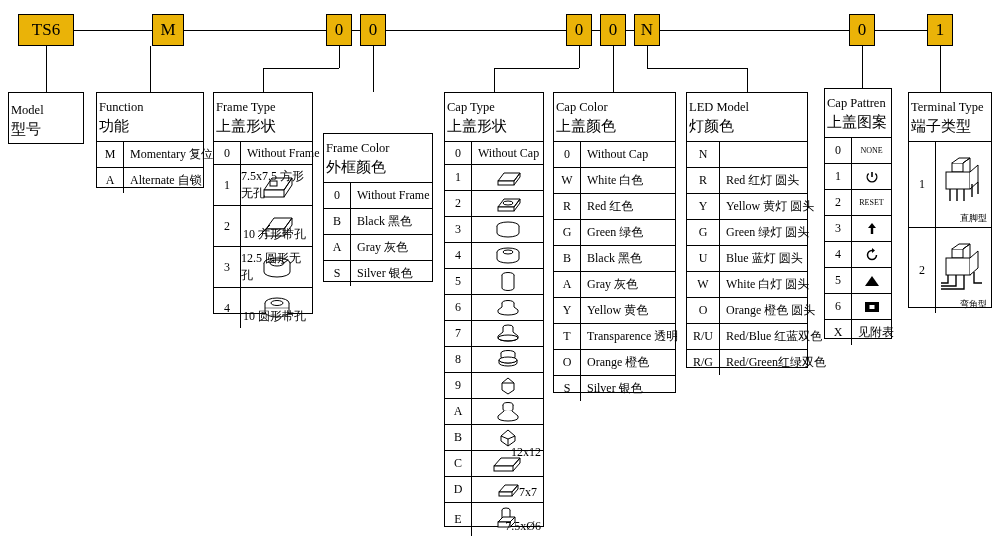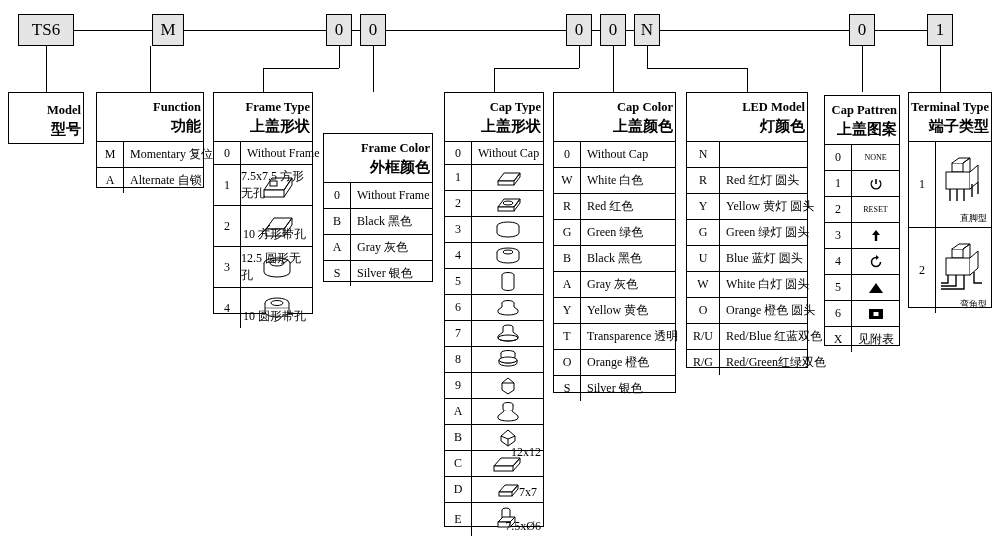--- a/index.html
+++ b/index.html
@@ -1,23 +1,23 @@
 <!DOCTYPE html>
 <html><head>
 <meta charset="utf-8">
 <style>
   html,body{margin:0;padding:0;background:#fff;}
   body{width:1000px;height:541px;position:relative;font-family:"Liberation Serif",serif;color:#000;}
   .canvas{position:absolute;left:0;top:0;width:1000px;height:541px;}
-  .box{position:absolute;border:1px solid #000;box-sizing:border-box;background:#e5e5e5;}
+  .box{position:absolute;border:1px solid #000;box-sizing:border-box;background:#eab308;}
   .code-box{display:flex;align-items:center;justify-content:center;font-size:17px;font-family:"Liberation Serif",serif;}
   .hline{position:absolute;height:1px;background:#000;}
   .vline{position:absolute;width:1px;background:#000;}
   .col{position:absolute;border:1px solid #000;box-sizing:border-box;background:#fff;}
-  .col-head{border-bottom:1px solid #000;text-align:right;padding:6px 2px 5px 2px;line-height:1.35;font-size:12.5px;font-weight:bold;}
+  .col-head{border-bottom:1px solid #000;text-align:left;padding:6px 2px 5px 2px;line-height:1.35;font-size:12.5px;}
   .col-head .en{display:block;}
   .col-head .cn{display:block;font-size:15px;}
   .row{display:flex;align-items:stretch;border-bottom:1px solid #000;min-height:25px;}
   .row:last-child{border-bottom:none;}
   .row .k{width:26px;min-width:26px;display:flex;align-items:center;justify-content:center;border-right:1px solid #000;font-size:12px;}
   .row .v{flex:1;display:flex;align-items:center;padding-left:6px;font-size:12px;white-space:nowrap;}
   .row .v.center{justify-content:center;padding-left:0;}
   .kwide .k{width:32px;min-width:32px;}
   .small{font-size:11px;}
   .dim{font-size:12px;}
@@ -431,21 +431,21 @@
     <div class="row kwide">
         <div class="k small">R/U</div>
         <div class="v small">Red/Blue  红蓝双色</div>
       </div>
     <div class="row kwide">
         <div class="k small">R/G</div>
         <div class="v small">Red/Green红绿双色</div>
       </div>
   </div>
 
-  <div class="col" style="left:824px;top:95px;width:76px;height:251px;">
+  <div class="col" style="left:824px;top:88px;width:68px;height:251px;">
     <div class="col-head">
       <span class="en">Cap Pattren</span>
       <span class="cn">上盖图案</span>
     </div>
     <div class="row">
       <div class="k">0</div>
       <div class="v center" style="font-size:8px">NONE</div>
     </div>
     <div class="row">
       <div class="k">1</div>

